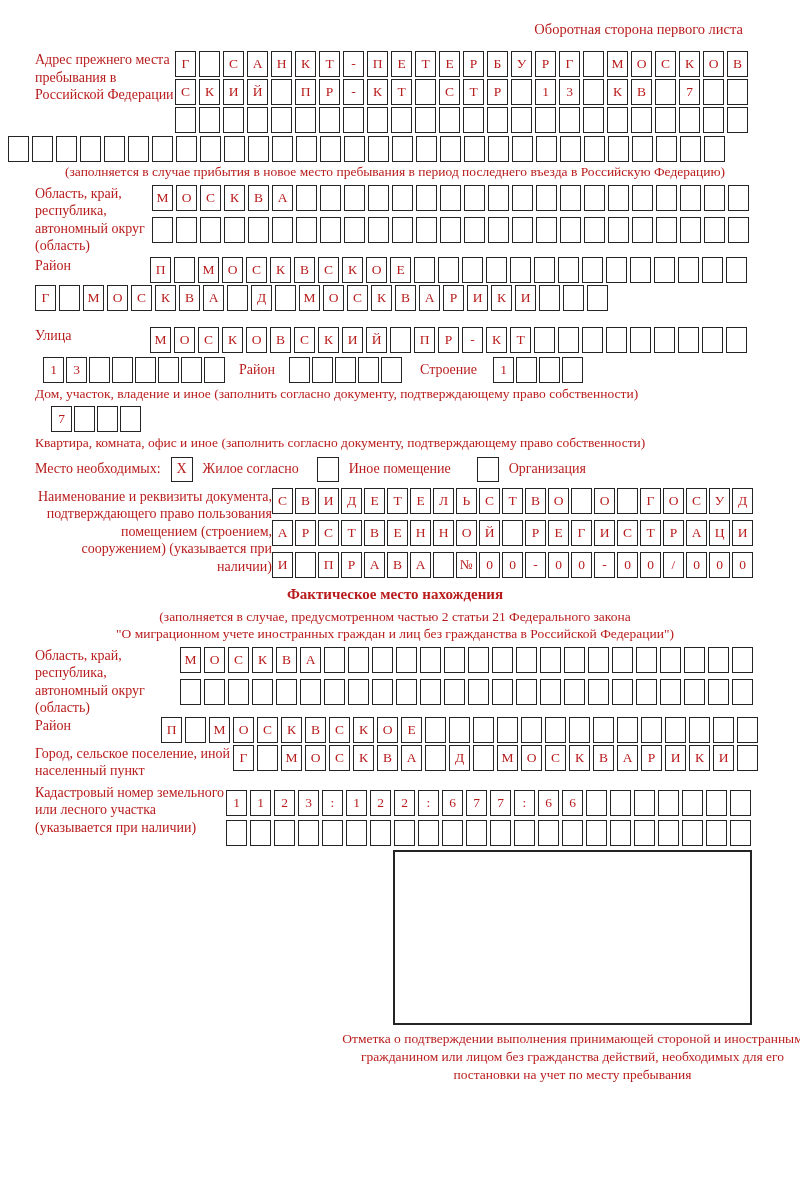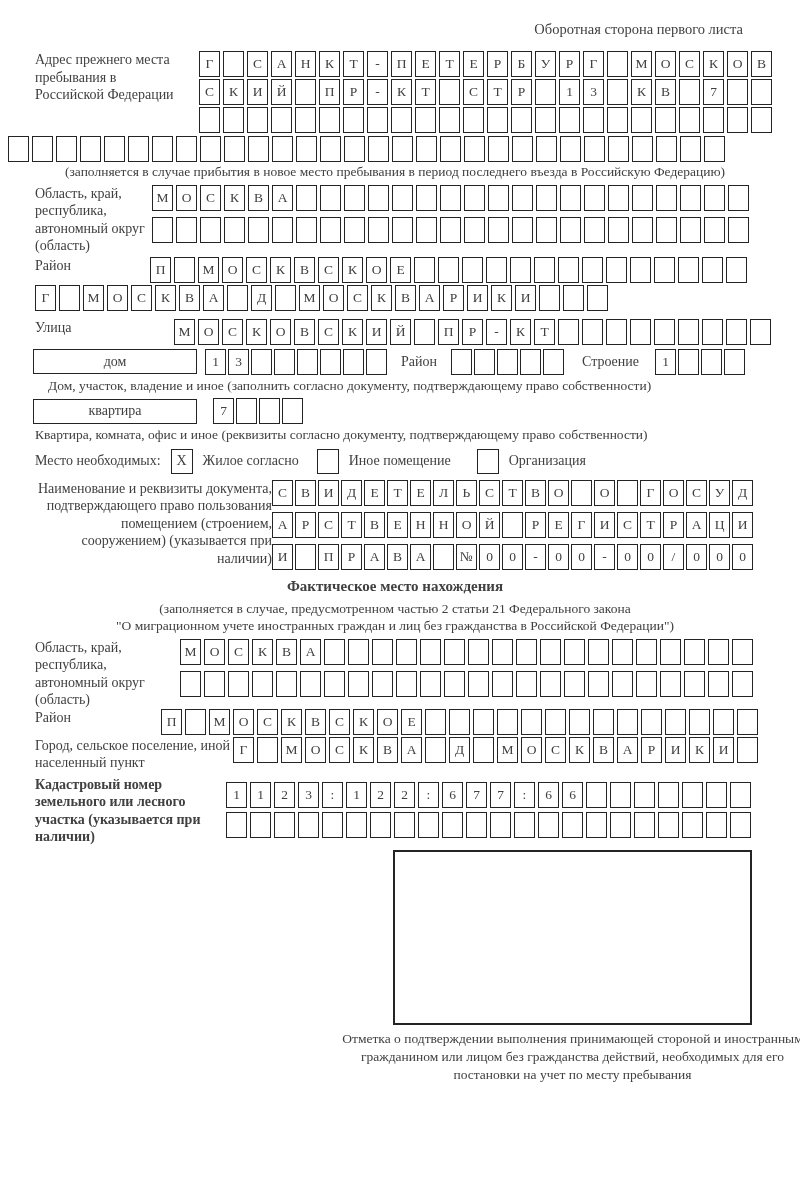--- a/index.html
+++ b/index.html
@@ -2,21 +2,21 @@
 <html><head>
 <meta charset="utf-8">
 <style>
   * { margin:0; padding:0; box-sizing:border-box; }
   html,body { background:#ffffff; }
   .page {
     position:relative;
     width:800px; height:1180px;
     padding:0 45px 0 35px;
     font-family:"Liberation Serif","DejaVu Serif",serif;
-    font-size:14px; color:#404040;
+    font-size:14px; color:#b91c1c;
     overflow:hidden;
   }
   .top-title { margin-top:20px; margin-right:12px; text-align:right; font-size:14.5px; line-height:19px; }
 
   .field { display:flex; align-items:flex-start; }
   .label { font-size:14px; line-height:17.5px; flex:0 0 auto; }
   .rows { display:flex; flex-direction:column; }
   .cells { display:flex; }
   .cell {
     width:21px; height:26px; margin-right:3px;
@@ -34,53 +34,53 @@
     font-size:14px; flex:0 0 auto;
   }
   .cb {
     width:22px; height:25px; border:1.6px solid #242424;
     display:inline-flex; align-items:center; justify-content:center;
     font-size:14px; flex:0 0 auto;
   }
   .stamp-box { width:359px; height:175px; border:2px solid #242424; margin-left:358px; }
 
   
-  .f-prev      { margin-top:12px;gap:24px; } .f-prev .label { width:140px; }
+  .f-prev      { margin-top:12px; } .f-prev .label { width:140px; }
   .f-prev .rows { row-gap:2px; }
   .r-full      { margin-top:3px; margin-left:-27px; }
   .n-prev      { margin-top:2px; }
   .h2          { margin-top:3px; }
   .f-region1   { margin-top:4px; } .f-region1 .label { width:117px; }
   .f-region1 .rows { row-gap:6px; }
   .f-district1 { margin-top:2px; } .f-district1 .label { width:115px; }
   .f-city1     { margin-top:2px; } .f-city1 .label { width:140px; }
-  .f-street1   { margin-top:8px;gap:24px; } .f-street1 .label { width:115px; }
+  .f-street1   { margin-top:16px; } .f-street1 .label { width:115px; }
   .f-house     { margin-top:4px; align-items:center; } .f-house .labelbox { margin-left:-2px; }
   .f-house .cells { margin-left:8px; }
   .f-house .side-label { margin:0 6px 0 12px; }
   .f-house .side-label2 { margin:0 8px 0 16px; }
-  .n-house     { margin-top:3px;margin-left:13px; }
+  .n-house     { margin-top:3px; }
   .f-apt       { margin-top:4px; align-items:center; } .f-apt .labelbox { margin-left:-2px; }
   .f-apt .cells { margin-left:16px; }
   .n-apt       { margin-top:3px; }
   .f-stay      { margin-top:5px; align-items:center; }
   .f-stay .cb  { margin:0 10px; }
   .f-stay .opt2cb { margin-left:18px; }
   .f-stay .opt3cb { margin-left:26px; }
   .n-stay      { margin-top:2px; margin-left:155px; width:360px; text-align:center; }
   .f-doc       { margin-top:6px; } .f-doc .label { width:237px;text-align:right; }
   .f-doc .rows { row-gap:6px; }
   .t-actual    { margin-top:6px; }
   .n-act1      { margin-top:5px; }
   .n-act2      { margin-top:1px; }
   .f-region2   { margin-top:4px; } .f-region2 .label { width:145px; }
   .f-region2 .rows { row-gap:6px; }
   .f-district2 { margin-top:0px; } .f-district2 .label { width:126px; }
   .f-city2     { margin-top:2px; } .f-city2 .label { width:198px; }
-  .f-cad       { margin-top:4px; } .f-cad .label { width:191px;font-weight:bold; }
+  .f-cad       { margin-top:4px; } .f-cad .label { width:191px; }
   .f-cad .rows { row-gap:4px; margin-top:6px; }
   .stamp-box   { margin-top:4px; }
   .n-stamp     { margin-top:5px; margin-left:305px; width:465px; text-align:center; font-size:13.5px; line-height:18px; }
 </style>
 </head>
 <body>
 
 <div class="page">
 
   <div class="top-title">Оборотная сторона первого листа</div>
@@ -348,21 +348,20 @@
         <span class="cell"></span>
         <span class="cell"></span>
         <span class="cell"></span>
         <span class="cell"></span>
         <span class="cell"></span>
         <span class="cell"></span>
       </div>
   </div>
 
   <div class="field f-house">
-    <div class="labelbox">дом</div>
     <div class="cells tight">
         <span class="cell">1</span>
         <span class="cell">3</span>
         <span class="cell"></span>
         <span class="cell"></span>
         <span class="cell"></span>
         <span class="cell"></span>
         <span class="cell"></span>
         <span class="cell"></span>
       </div>
@@ -378,29 +377,28 @@
     <div class="cells tight">
         <span class="cell">1</span>
         <span class="cell"></span>
         <span class="cell"></span>
         <span class="cell"></span>
       </div>
   </div>
   <div class="note n-house">Дом, участок, владение и иное (заполнить согласно документу, подтверждающему право собственности)</div>
 
   <div class="field f-apt">
-    <div class="labelbox">квартира</div>
     <div class="cells tight">
         <span class="cell">7</span>
         <span class="cell"></span>
         <span class="cell"></span>
         <span class="cell"></span>
       </div>
   </div>
-  <div class="note n-apt">Квартира, комната, офис и иное (реквизиты согласно документу, подтверждающему право собственности)</div>
+  <div class="note n-apt">Квартира, комната, офис и иное (заполнить согласно документу, подтверждающему право собственности)</div>
 
   <div class="field f-stay">
     <span>Место необходимых:</span>
     <span class="cb">X</span>
     <span>Жилое согласно</span>
     <span class="cb opt2cb"></span>
     <span>Иное помещение</span>
     <span class="cb opt3cb"></span>
     <span>Организация</span>
   </div>

